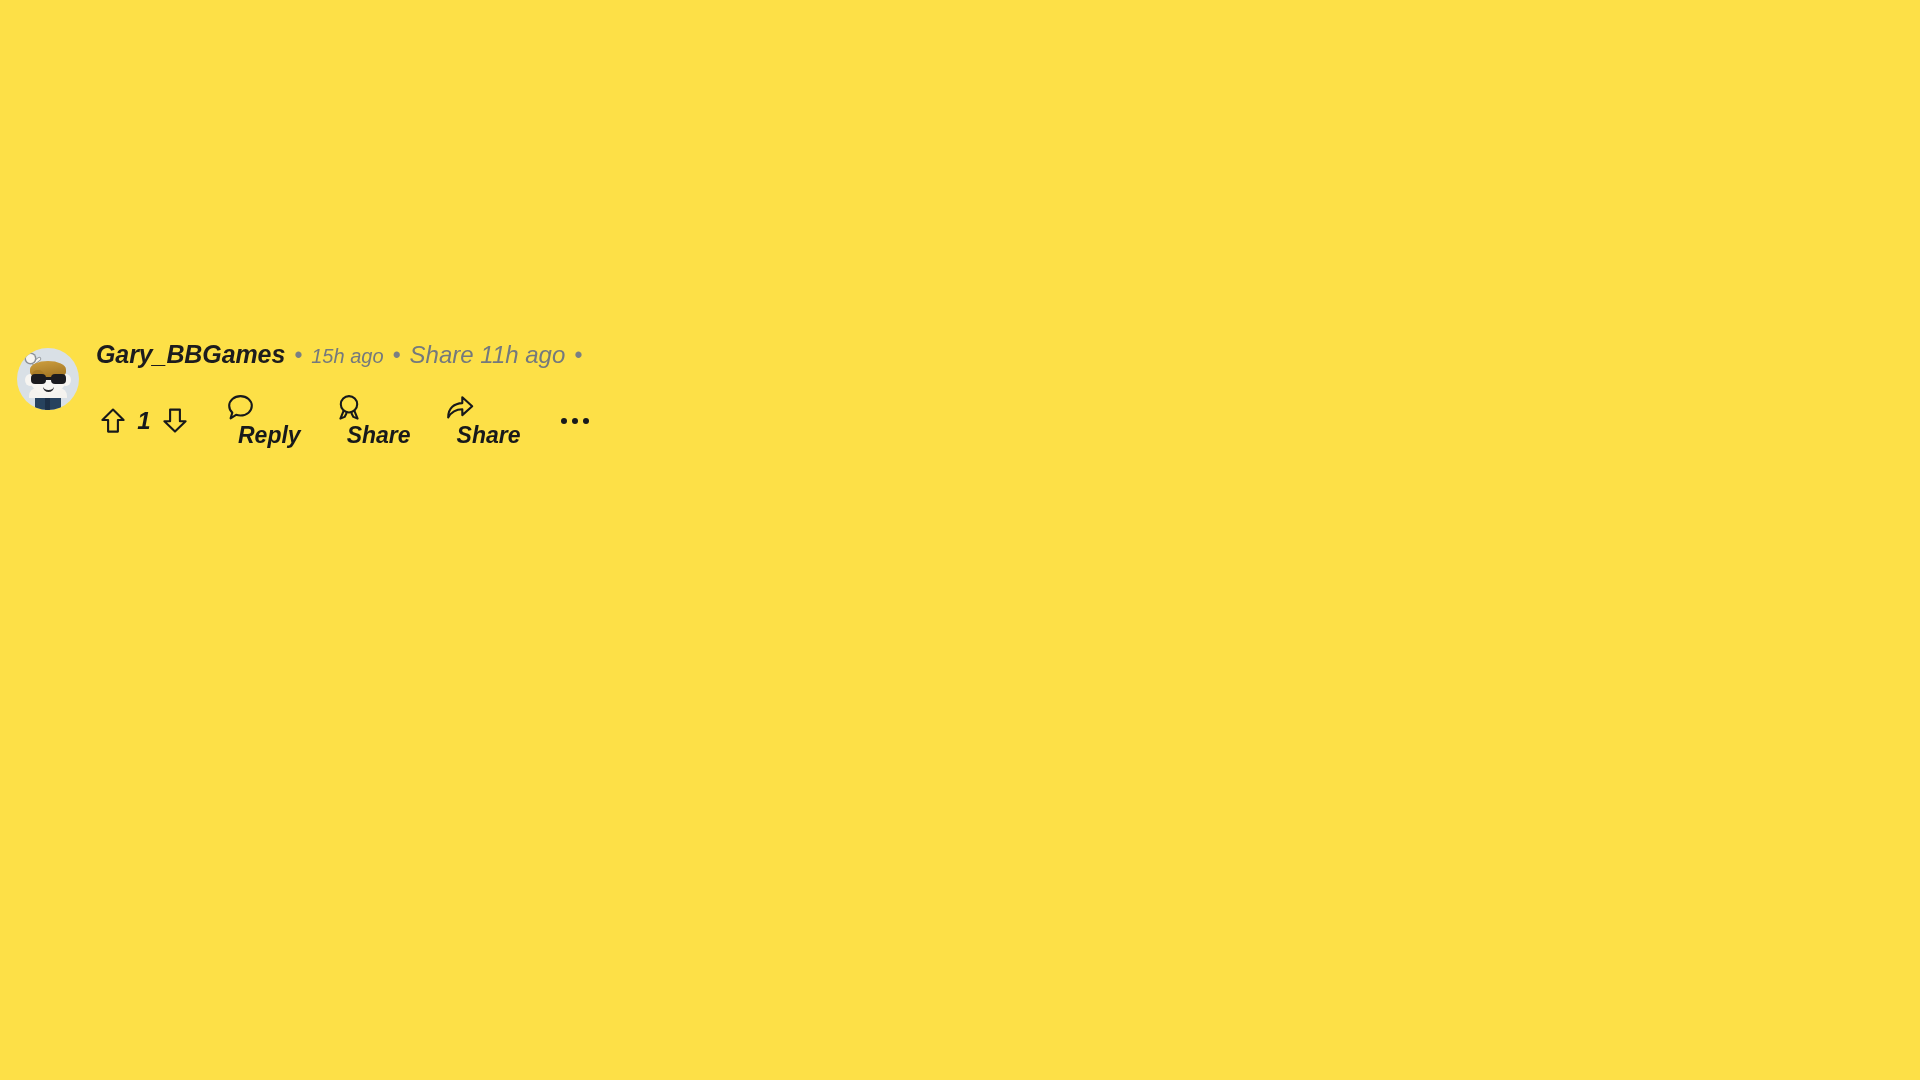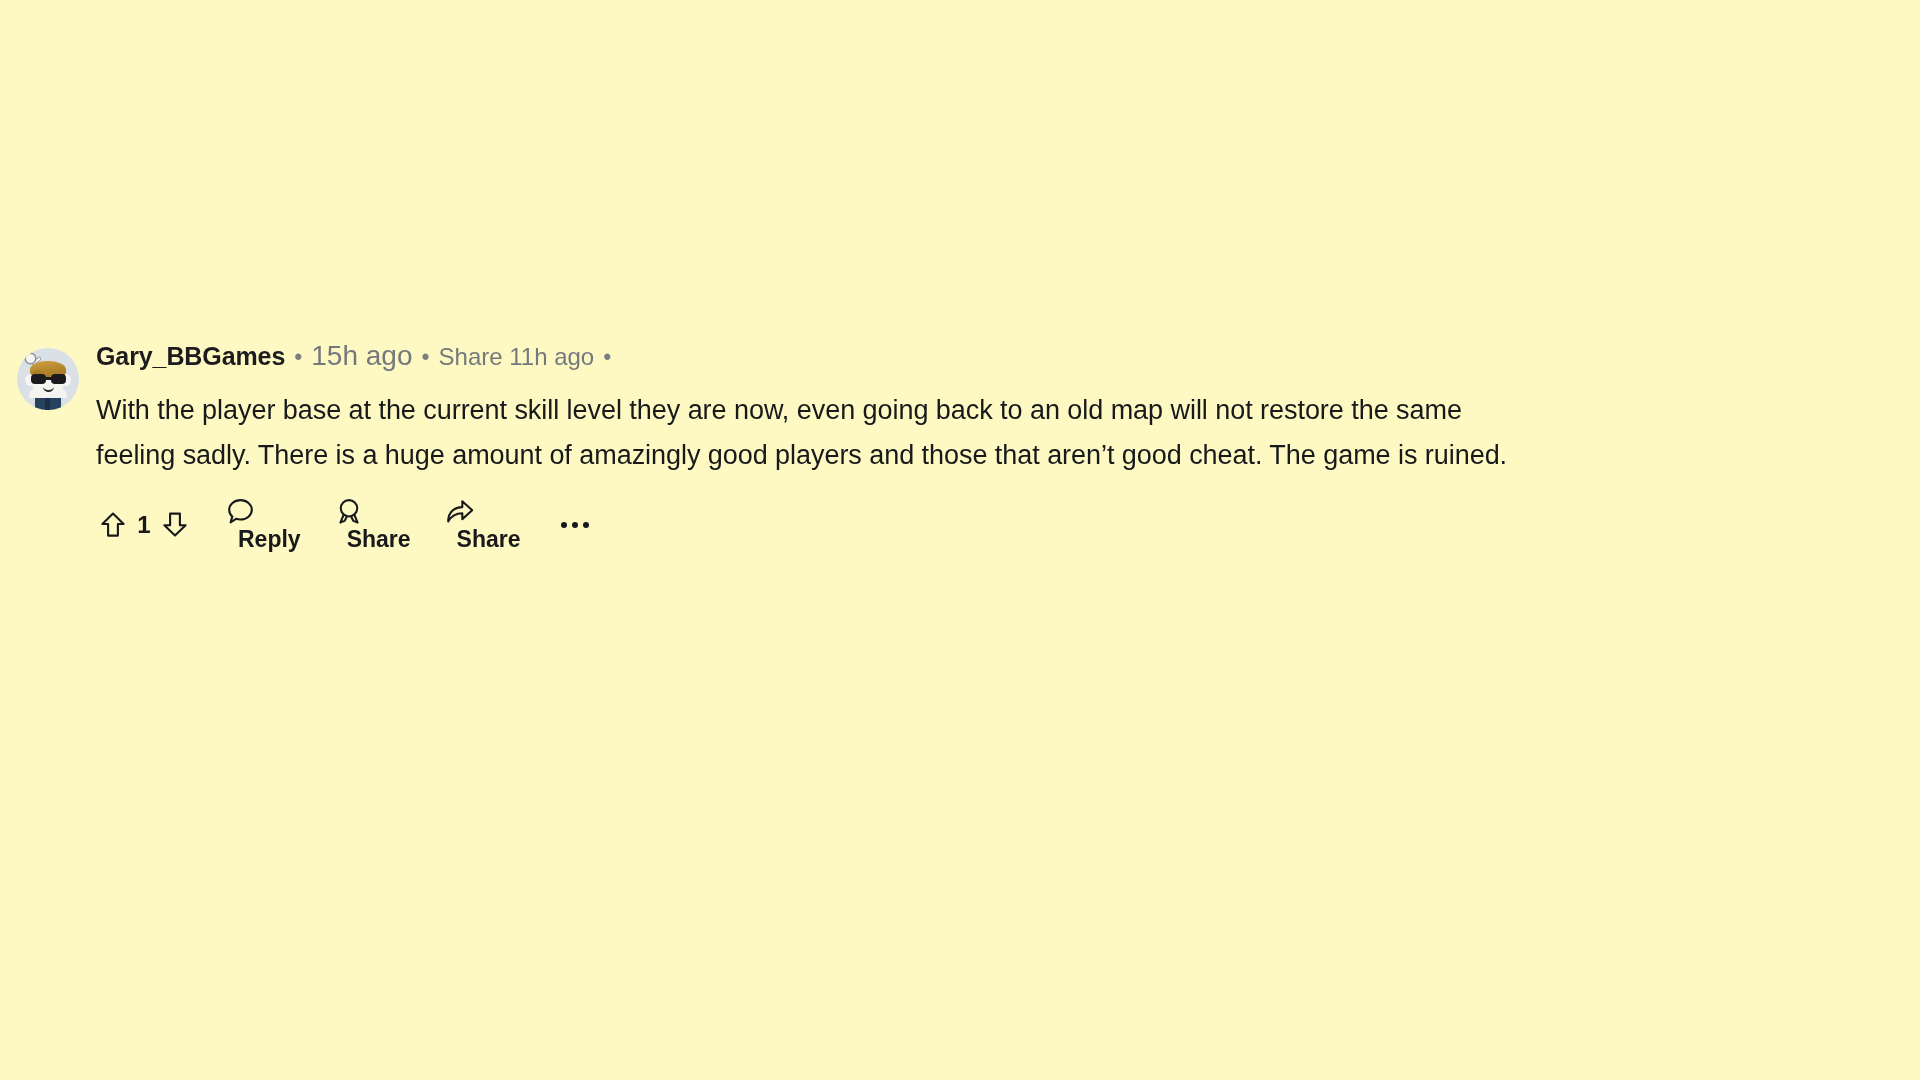--- a/index.html
+++ b/index.html
@@ -12,21 +12,22 @@
     height: 1080px;
     overflow: hidden;
     font-family: "Liberation Sans", sans-serif;
     -webkit-font-smoothing: antialiased;
   }
 
   .page {
     position: relative;
     width: 1920px;
     height: 1080px;
-    background: #fef9c3;
+    background: #fde047;
+    font-style: italic;
   }
 
   
   .comment {
     position: absolute;
     left: 0px;
     top: 340px;
     width: 1900px;
     display: flex;
     align-items: flex-start;
@@ -196,21 +197,21 @@
     color: #1c1c1e;
     letter-spacing: -0.1px;
   }
   .meta-sep {
     color: #7a7f83;
     font-size: 23px;
     margin: 0 9px;
   }
   .meta-time {
     color: #74797d;
-    font-size: 28px;
+    font-size: 20px;
   }
   .meta-edited {
     color: #74797d;
     font-size: 24px;
   }
   .meta-sep-last {
     color: #7a7f83;
     font-size: 23px;
     margin-left: 9px;
   }
@@ -309,21 +310,20 @@
 
       <div class="meta">
         <span class="author">Gary_BBGames</span>
         <span class="meta-sep">•</span>
         <span class="meta-time">15h ago</span>
         <span class="meta-sep">•</span>
         <span class="meta-edited">Share 11h ago</span>
         <span class="meta-sep-last">•</span>
       </div>
 
-      <div class="comment-text">With the player base at the current skill level they are now, even going back to an old map will not restore the same feeling sadly. There is a huge amount of amazingly good players and those that aren’t good cheat. The game is ruined.</div>
 
       <div class="actions">
 
         <div class="vote-group">
           <div class="icon-btn">
             <svg width="26" height="28" viewBox="0 0 26 28" aria-hidden="true">
               <path d="M13 2.4 L24 13.2 h-5.6 v3.6 h-1.1 v-3.6 h-0.0 M13 2.4" fill="none" stroke="none"></path>
               <path d="M13 2.6 L23.6 13.0 h-5.7 v11.6 h-9.8 V13.0 H2.4 Z" fill="none" stroke="#17191b" stroke-width="2.1" stroke-linejoin="round" stroke-linecap="round"></path>
             </svg>
           </div>

